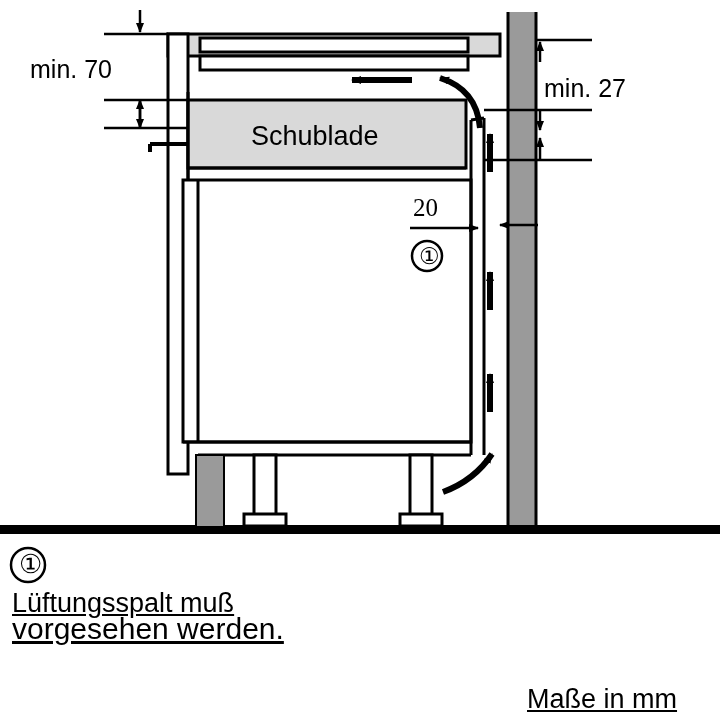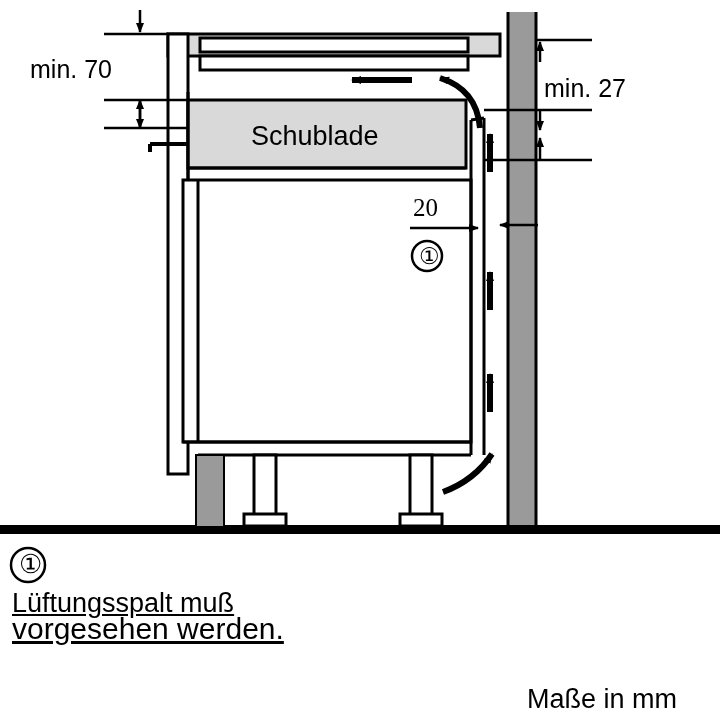--- a/index.html
+++ b/index.html
@@ -141,15 +141,15 @@
   <div class="txt t-dim" style="left:413px; top:194px;font-family:Liberation Serif, serif;">20</div>
 
   <div class="txt t-small" style="left:419px; top:243px;">①</div>
 
   <div class="txt t-small" style="left:19px; top:550px; font-size:26px;">①</div>
 
   <div class="txt t-note" style="left:12px; top:588px; font-size:27px;">Lüftungsspalt muß</div>
 
   <div class="txt t-note" style="left:12px; top:612px; font-size:30px;">vorgesehen werden.</div>
 
-  <div class="txt t-units" style="left:527px; top:684px; font-size:27px;">Maße in mm</div>
+  <div class="txt t-units" style="left:527px; top:684px; font-size:27px;text-decoration:underline;">Maße in mm</div>
 
 </div>
 
 </body></html>

